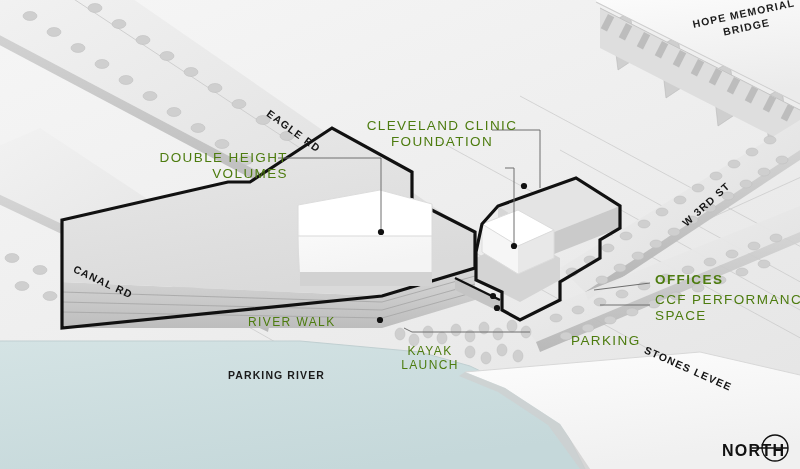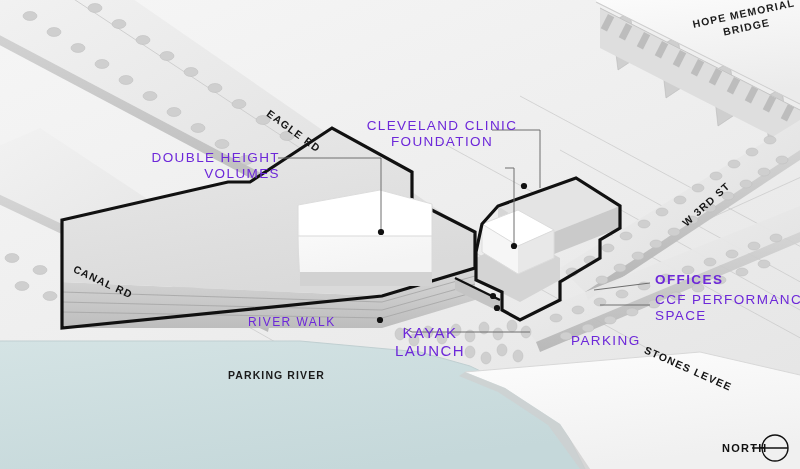--- a/index.html
+++ b/index.html
@@ -11,25 +11,25 @@
   #stage{position:relative;width:800px;height:469px;overflow:hidden;background:#f3f3f3;}
   #stage svg.layer{position:absolute;left:0;top:0;width:800px;height:469px;}
 
   .lbl{
     position:absolute;
     font-family:"Liberation Sans", sans-serif;
     letter-spacing:1.4px;
     white-space:pre;
     line-height:1.18;
   }
-  .lbl-call{ color:#6d28d9; font-size:13.5px; font-weight:400; }
+  .lbl-call{ color:#4d7c0f; font-size:13.5px; font-weight:400; }
   .lbl-dark{ color:#1b1b1b; font-size:10.5px; font-weight:700; letter-spacing:1.1px;}
   .lbl-street{ color:#141414; font-size:10.5px; font-weight:700; letter-spacing:1.2px;
                transform-origin:left center;}
-  .lbl-north{ color:#111; font-size:11px; font-weight:700; letter-spacing:1.3px;}
+  .lbl-north{ color:#111; font-size:16px; font-weight:700; letter-spacing:1.3px;}
   .ta-r{text-align:right;}
   .ta-c{text-align:center;}
 </style>
 </head>
 <body>
 
 <div id="stage">
 
   <svg class="layer" viewBox="0 0 800 469">
     <defs>
@@ -325,34 +325,34 @@
       <circle cx="493" cy="296" r="3.1"></circle>
       <circle cx="497" cy="308" r="3.1"></circle>
     </g>
 
     <g stroke="#111111" stroke-width="1.4" fill="none">
       <circle cx="775" cy="448" r="13"></circle>
       <line x1="752" y1="448" x2="788" y2="448"></line>
     </g>
   </svg>
 
-  <div class="lbl lbl-call ta-r" style="left:8px;top:150px;width:272px;">DOUBLE HEIGHT
+  <div class="lbl lbl-call ta-r" style="left:16px;top:150px;width:272px;">DOUBLE HEIGHT
 VOLUMES</div>
 
   <div class="lbl lbl-call ta-c" style="left:352px;top:118px;width:180px;">CLEVELAND CLINIC
 FOUNDATION</div>
 
   <div class="lbl lbl-call" style="left:655px;top:272px;font-weight:bold;">OFFICES</div>
 
   <div class="lbl lbl-call" style="left:655px;top:292px;width:150px;">CCF PERFORMANCE
 SPACE</div>
 
   <div class="lbl lbl-call" style="left:535px;top:333px;margin-left:36px;">PARKING</div>
 
-  <div class="lbl lbl-call ta-c" style="left:392px;top:324px;width:76px;font-size:15px;">KAYAK
+  <div class="lbl lbl-call ta-c" style="left:392px;top:344px;width:76px;font-size:12px;">KAYAK
 LAUNCH</div>
 
   <div class="lbl lbl-call" style="left:248px;top:315px;font-size:12px;">RIVER WALK</div>
 
   <div class="lbl lbl-dark" style="left:228px;top:369px;">PARKING RIVER</div>
 
   <div class="lbl lbl-dark ta-c" style="left:690px;top:6px;width:110px;transform:rotate(-12deg);transform-origin:center;line-height:1.35;">HOPE MEMORIAL
 BRIDGE</div>
 
   <div class="lbl lbl-street" style="left:268px;top:106px;transform:rotate(36deg);">EAGLE RD</div>

